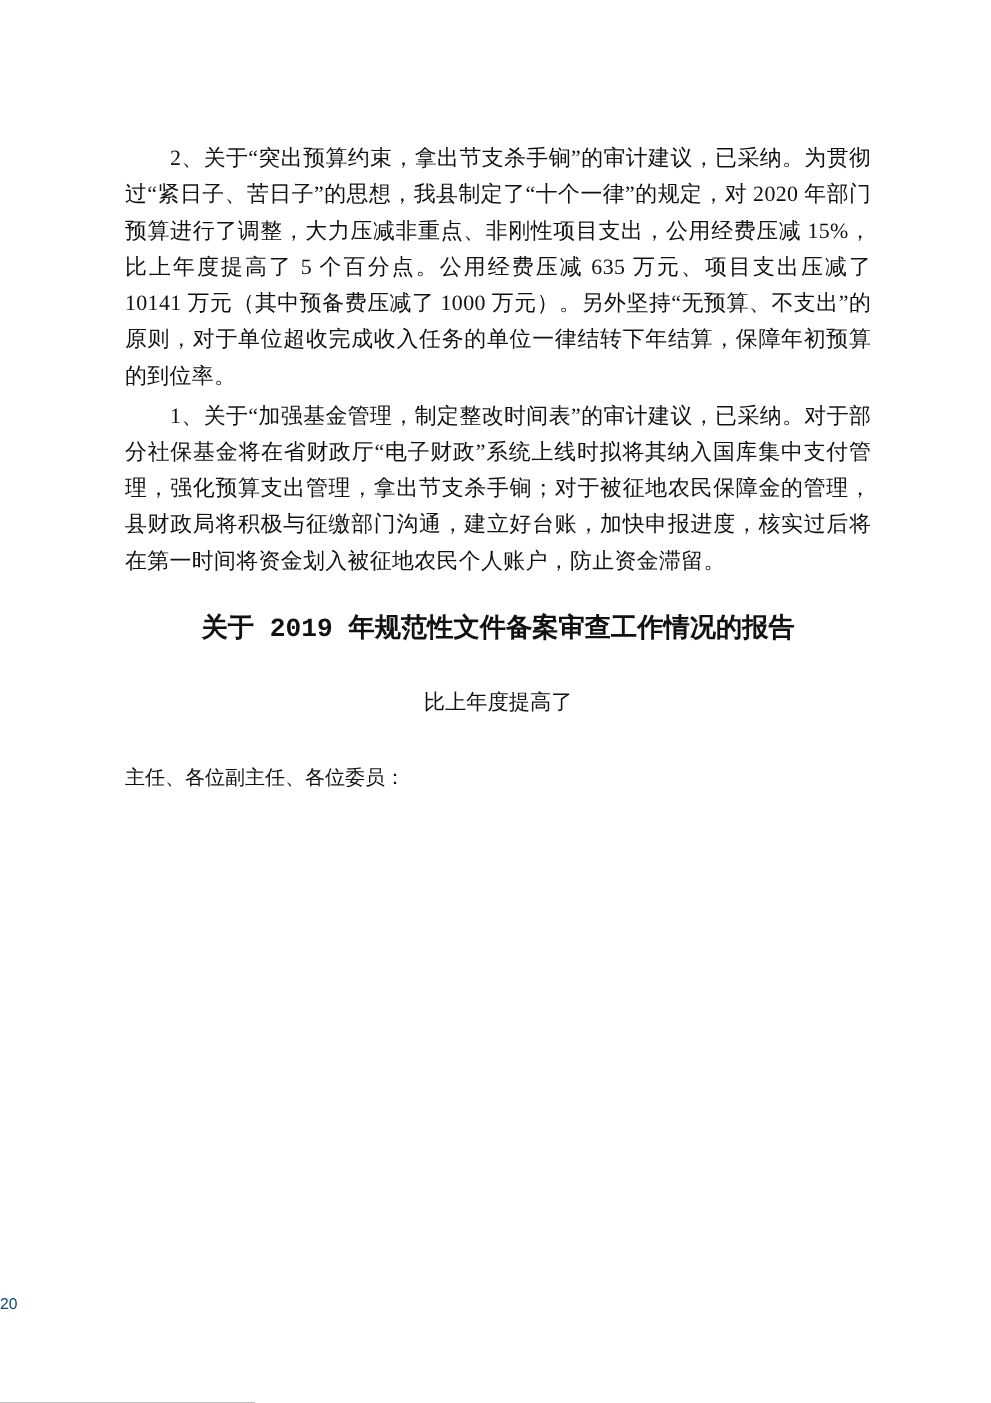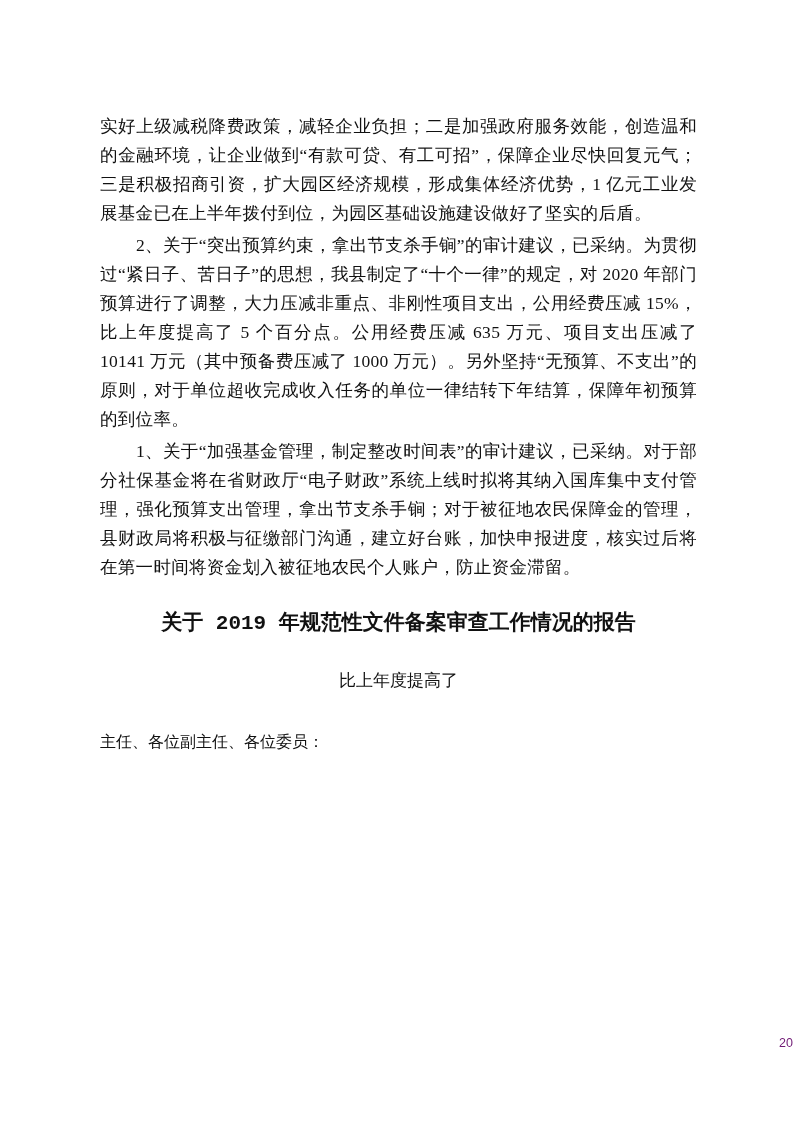--- a/index.html
+++ b/index.html
@@ -52,35 +52,32 @@
   .salutation {
     font-size: 16px;
     line-height: 29px;
     margin: 33px 0 0 0;
   }
   .page-number {
     position: absolute;
     left: 0;
     top: 1036px;
     width: 100%;
-    text-align: right;
+    text-align: left;
     font-family: "Liberation Sans", "DejaVu Sans", sans-serif;
     font-size: 12.5px;
-    color: #701a75;
+    color: #0c4a6e;
   }
 </style>
 </head>
 <body>
 
 <div class="page">
   <div class="content">
 
-    <p class="para">
-      <span>实好上级减税降费政策，减轻企业负担；二是加强政府服务效能，创造温和的金融环境，让企业做到“有款可贷、有工可招”，保障企业尽快回复元气；三是积极招商引资，扩大园区经济规模，形成集体经济优势，1 亿元工业发展基金已在上半年拨付到位，为园区基础设施建设做好了坚实的后盾。</span>
-    </p>
 
     <p class="para indent">
       <span class="lead">2、关于“突出预算约束，拿出节支杀手锏”的审计建议，已采纳。</span><span>为贯彻过“紧日子、苦日子”的思想，我县制定了“十个一律”的规定，对 2020 年部门预算进行了调整，大力压减非重点、非刚性项目支出，公用经费压减 15%，比上年度提高了 5 个百分点。公用经费压减 635 万元、项目支出压减了 10141 万元（其中预备费压减了 1000 万元）。另外坚持“无预算、不支出”的原则，对于单位超收完成收入任务的单位一律结转下年结算，保障年初预算的到位率。</span>
     </p>
 
 
     <p class="para indent">
       <span class="lead">1、关于“加强基金管理，制定整改时间表”的审计建议，已采纳。</span><span>对于部分社保基金将在省财政厅“电子财政”系统上线时拟将其纳入国库集中支付管理，强化预算支出管理，拿出节支杀手锏；对于被征地农民保障金的管理，县财政局将积极与征缴部门沟通，建立好台账，加快申报进度，核实过后将在第一时间将资金划入被征地农民个人账户，防止资金滞留。</span>
     </p>
 

